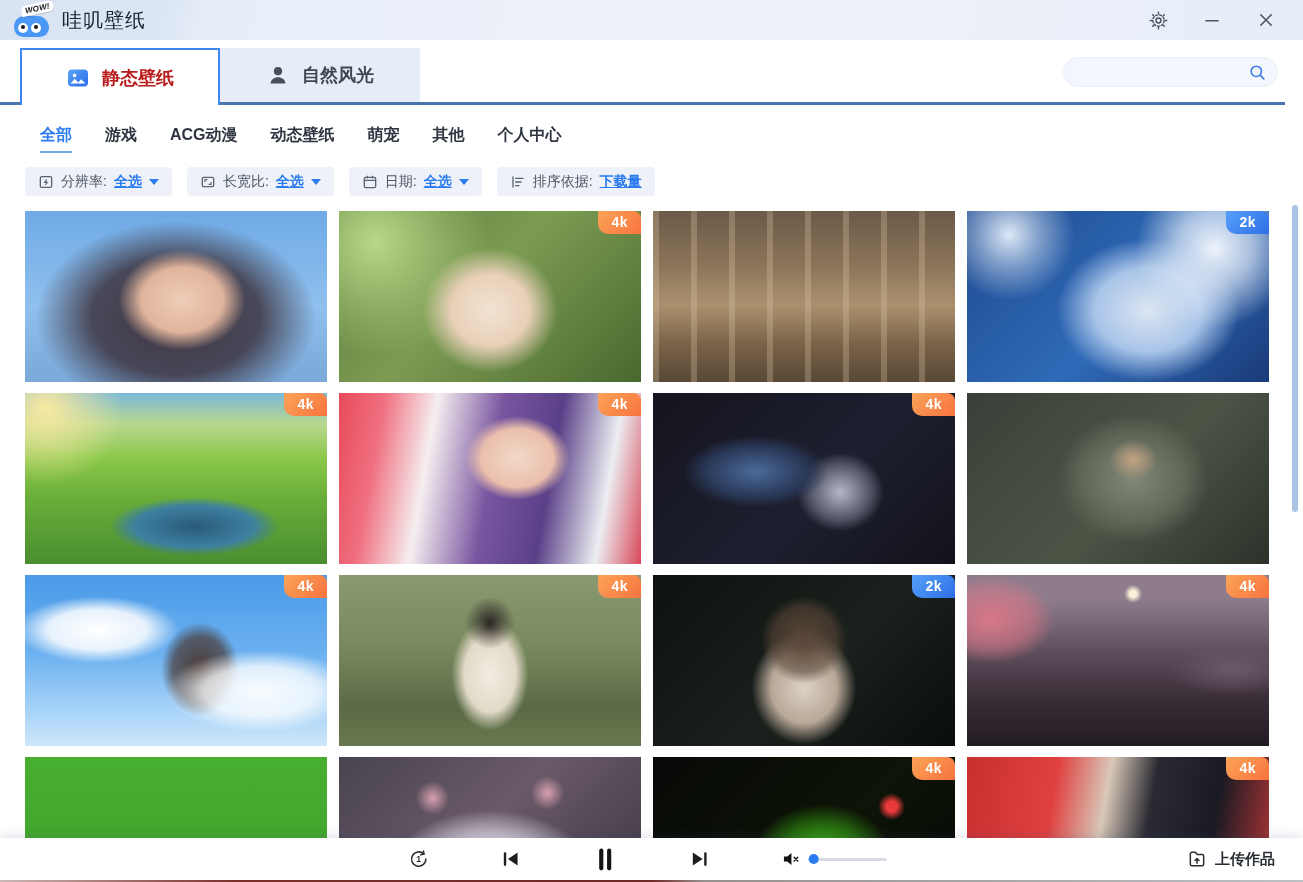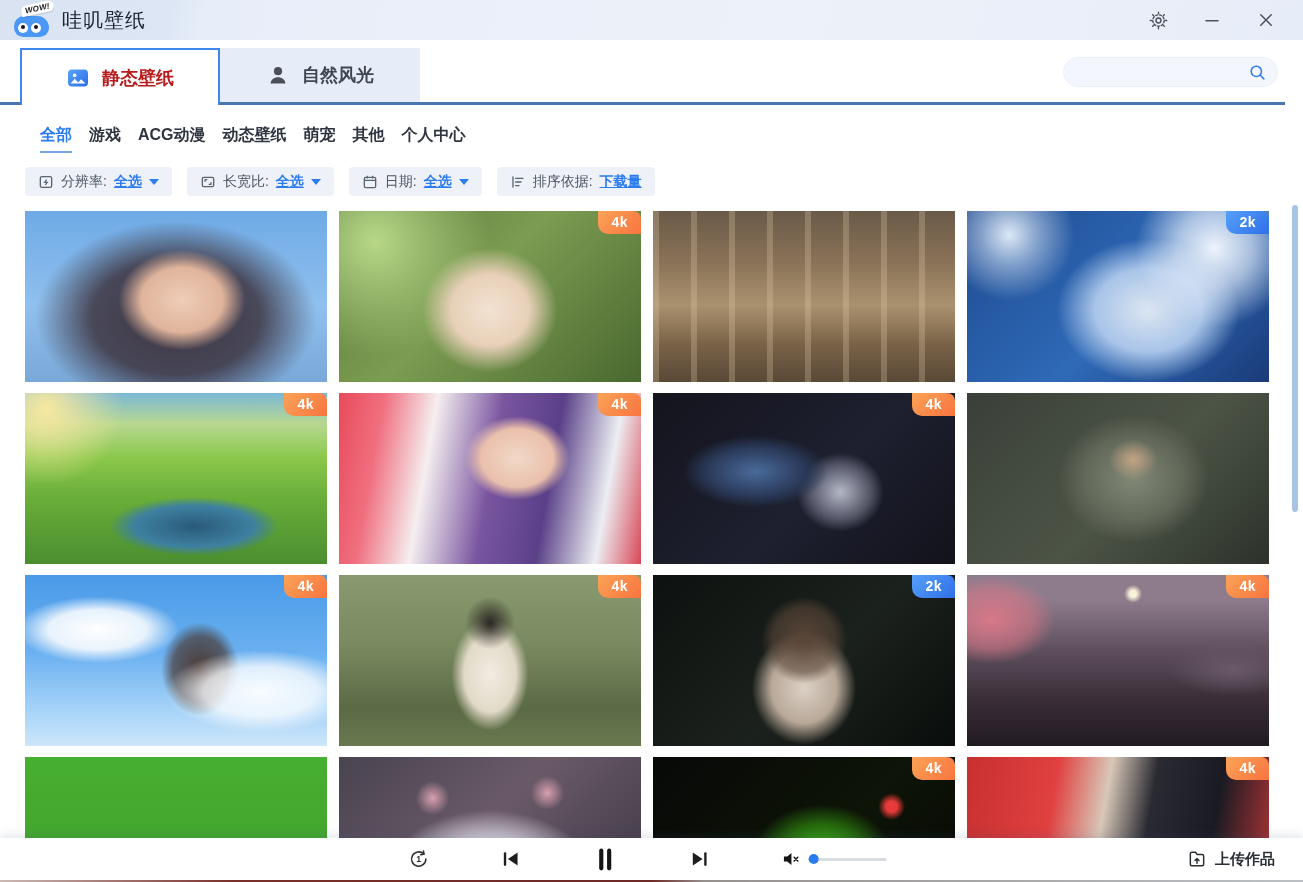--- a/index.html
+++ b/index.html
@@ -42,21 +42,21 @@
   }
   .tab .ticon { width:24px; height:24px; display:inline-flex; }
   .search {
     position:absolute; right:25px; top:9px; width:215px; height:30px;
     background:#f3f7fd; border:1px solid #ebf0f8; border-radius:15px;
     display:flex; align-items:center; justify-content:flex-end; padding-right:10px; cursor:text;
   }
   .search input { position:absolute; inset:0; border:none; background:transparent; outline:none; border-radius:15px; padding:0 34px 0 14px; font-size:14px; color:#333; }
 
   
-  .categories { display:flex; gap:17px; margin:20px 0 0 40px; align-items:flex-end; }
+  .categories { display:flex; gap:33px; margin:20px 0 0 40px; align-items:flex-end; }
   .cat { font-size:16px; font-weight:600; color:#2f3540; text-decoration:none; padding-bottom:5px; cursor:pointer; border-bottom:2px solid transparent; }
   .cat.active { color:#2b7cf0; border-bottom:2px solid #76a5e8; }
 
   
   .filter-row { display:flex; gap:15px; margin:14px 0 0 25px; }
   .chip {
     height:29px; display:flex; align-items:center; gap:7px; padding:0 13px;
     background:#eef1f7; border-radius:4px; font-size:14px; color:#4c5563; cursor:pointer; border:none;
   }
   .chip .ficon { width:16px; height:16px; display:inline-flex; color:#5a6472; }

